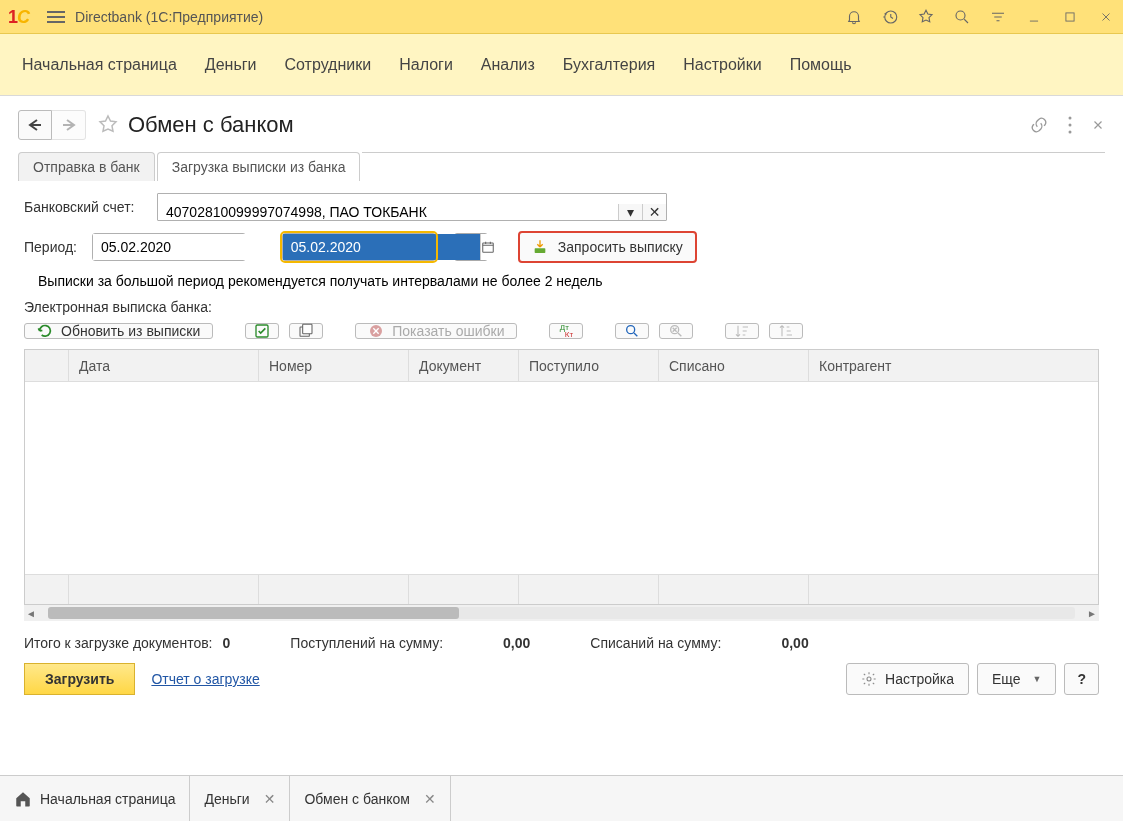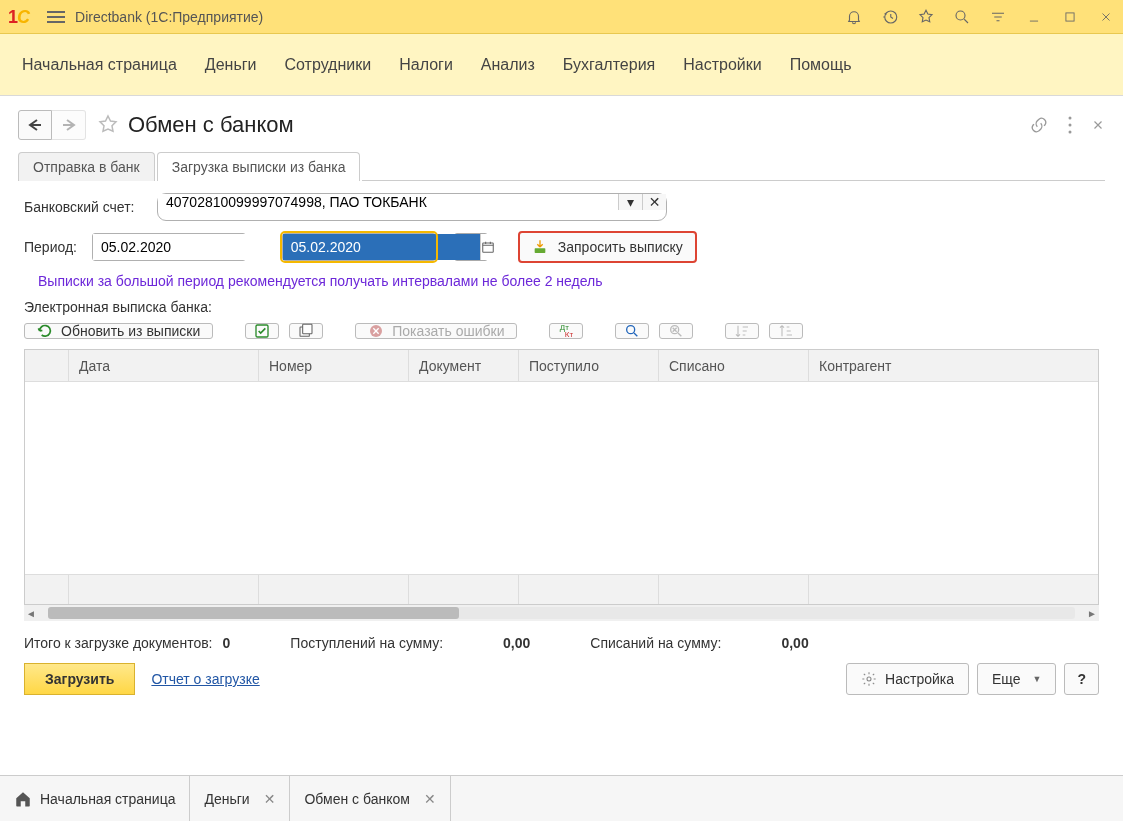--- a/index.html
+++ b/index.html
@@ -87,42 +87,42 @@
   }
   .tab.active { background: #fff; font-weight: normal; position:relative;}
   .content {
     padding: 0 6px;
   }
   .row { display: flex; align-items: center; margin-bottom: 10px; gap: 6px;}
   .lbl { min-width: 120px; }
   .lbl.short{min-width:62px;}
   .combo {
     display: flex;
-    align-items: flex-start;
+    align-items: flex-end;
     border: 1px solid #b0b0b0;
-    border-radius: 9px;
+    border-radius: 1px;
     height: 28px;
     background: #fff;
   }
   .combo input { border:none; outline:none; flex:1; padding:0 8px; font-size:14px;}
   .combo .cbtn { border-left:1px solid #ccc; width:24px; display:flex;align-items:center;justify-content:center;cursor:pointer;background:#f7f7f7;}
   .combo.account{width:510px;}
   .date-field { position:relative; display:flex; align-items:stretch; border:1px solid #b0b0b0; border-radius:3px; height:28px; width:154px;}
   .date-field input{border:none;outline:none;flex:1;padding:0 8px;font-size:14px;}
   .date-field .cal{width:28px;border-left:1px solid #ccc;display:flex;align-items:center;justify-content:center;cursor:pointer;background:#f7f7f7;}
   .date-field.highlight{outline:2px solid #f5b800; outline-offset:0;}
   .date-field.highlight input{background:#2b6fb8;color:#fff;}
   .period-dash{margin:0 8px;color:#555;}
   .dotbtn{border:1px solid #aaa;border-radius:3px;height:28px;width:34px;display:flex;align-items:center;justify-content:center;cursor:pointer;background:#fafafa;}
   .request-btn{
     border:2px solid #d43; border-radius:4px; margin-left:24px;
     display:flex; align-items:center; gap:10px; padding:4px 12px; height:32px; cursor:pointer; background:#fafafa;
   }
   .request-btn .ricon{width:16px;height:16px;}
-  .warning{color:#6d28d9; margin:0 0 10px 14px; font-size:14px;}
+  .warning{color:#000000; margin:0 0 10px 14px; font-size:14px;}
   .section-label{margin-bottom:8px;}
   .toolbar{display:flex;align-items:center;gap:10px;margin-bottom:10px;}
   .btn{border:1px solid #bbb;border-radius:3px;height:16px;padding:0 12px;display:flex;align-items:center;gap:8px;cursor:pointer;background:#fafafa;color:#333;}
   .btn.icon-only{width:34px;padding:0;justify-content:center;}
   .btn.disabled{color:#aaa;cursor:default;}
   .btn svg{flex-shrink:0;}
   .toolbar .spacer{width:12px;}
   .grid{
     border:1px solid #ccc;height:256px;background:#fff;position:relative;
   }
@@ -146,21 +146,21 @@
   .link{color:#2156a5;text-decoration:underline;cursor:pointer;}
   .footer-right{margin-left:auto;display:flex;gap:8px;}
   .gear-btn{border:1px solid #bbb;border-radius:3px;height:32px;padding:0 14px;display:flex;align-items:center;gap:8px;cursor:pointer;background:#fafafa;}
   .dropdown-caret{font-size:9px;margin-left:4px;color:#666;}
   .taskbar{
     position:absolute;left:0;right:0;bottom:0;height:46px;background:#f6f6f6;border-top:1px solid #ccc;display:flex;align-items:stretch;
   }
   .task-tab{border-right:1px solid #ccc;display:flex;align-items:center;gap:8px;padding:0 14px;cursor:pointer;position:relative;}
   .task-tab .tclose{margin-left:6px;color:#888;cursor:pointer;}
   svg{display:block;}
-  .tabs-row{display:flex;align-items:flex-end;}
+  .tabs-row{display:flex;align-items:flex-start;}
   .tabs-strip{flex:1;border-bottom:1px solid #ccc;}
   .dtkt{font-size:8px;font-weight:normal;line-height:7px;}
 </style>
 </head>
 <body>
 
 <div class="titlebar">
   <span class="logo-1c"><span class="c">1</span><span class="e">С</span></span>
   <div class="hamburger">
       <span></span>

